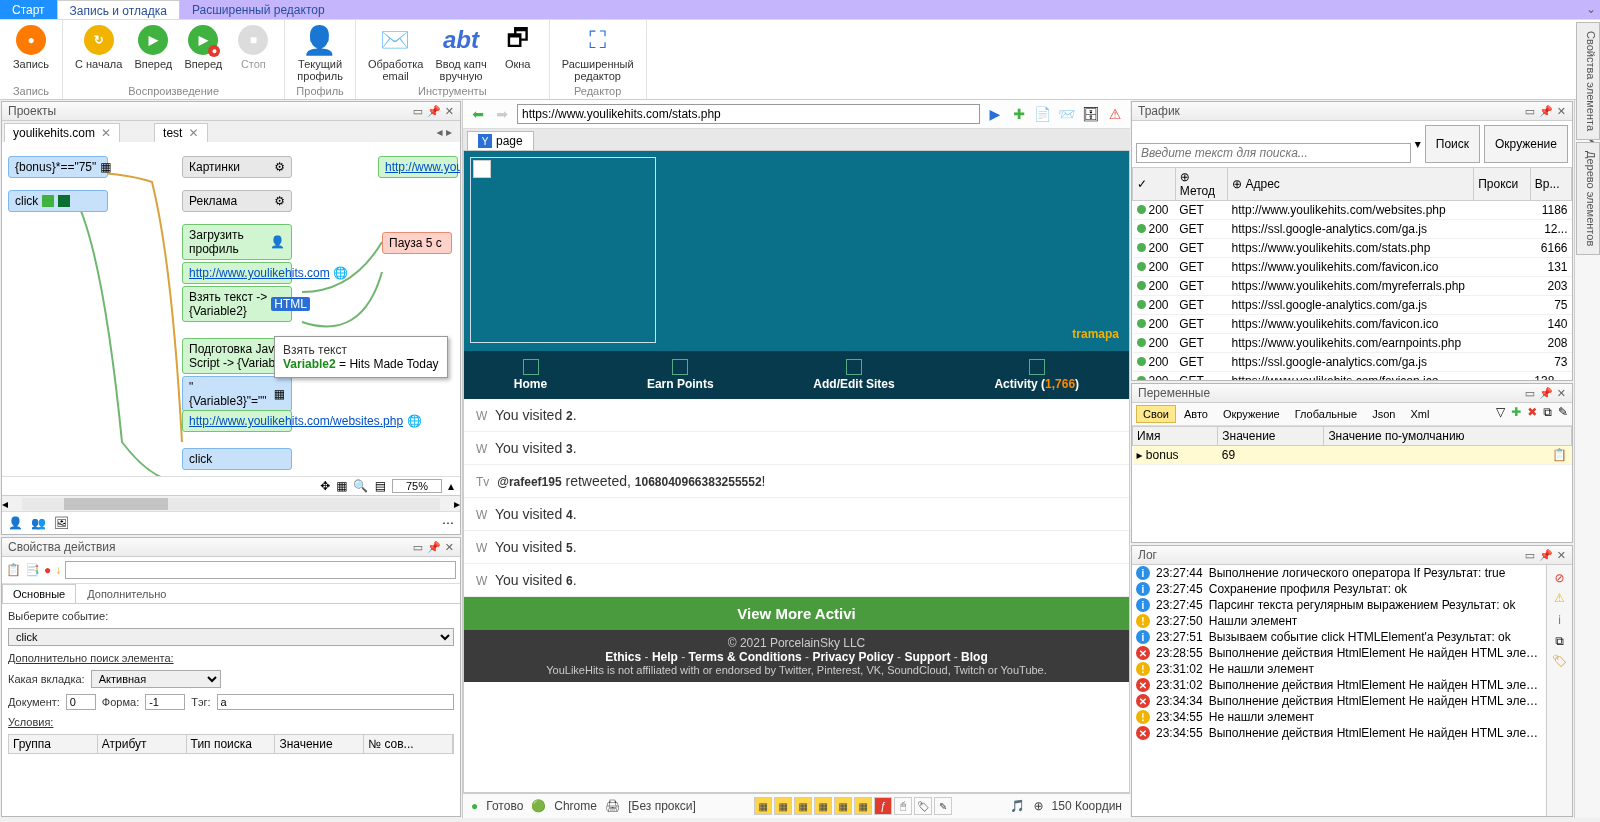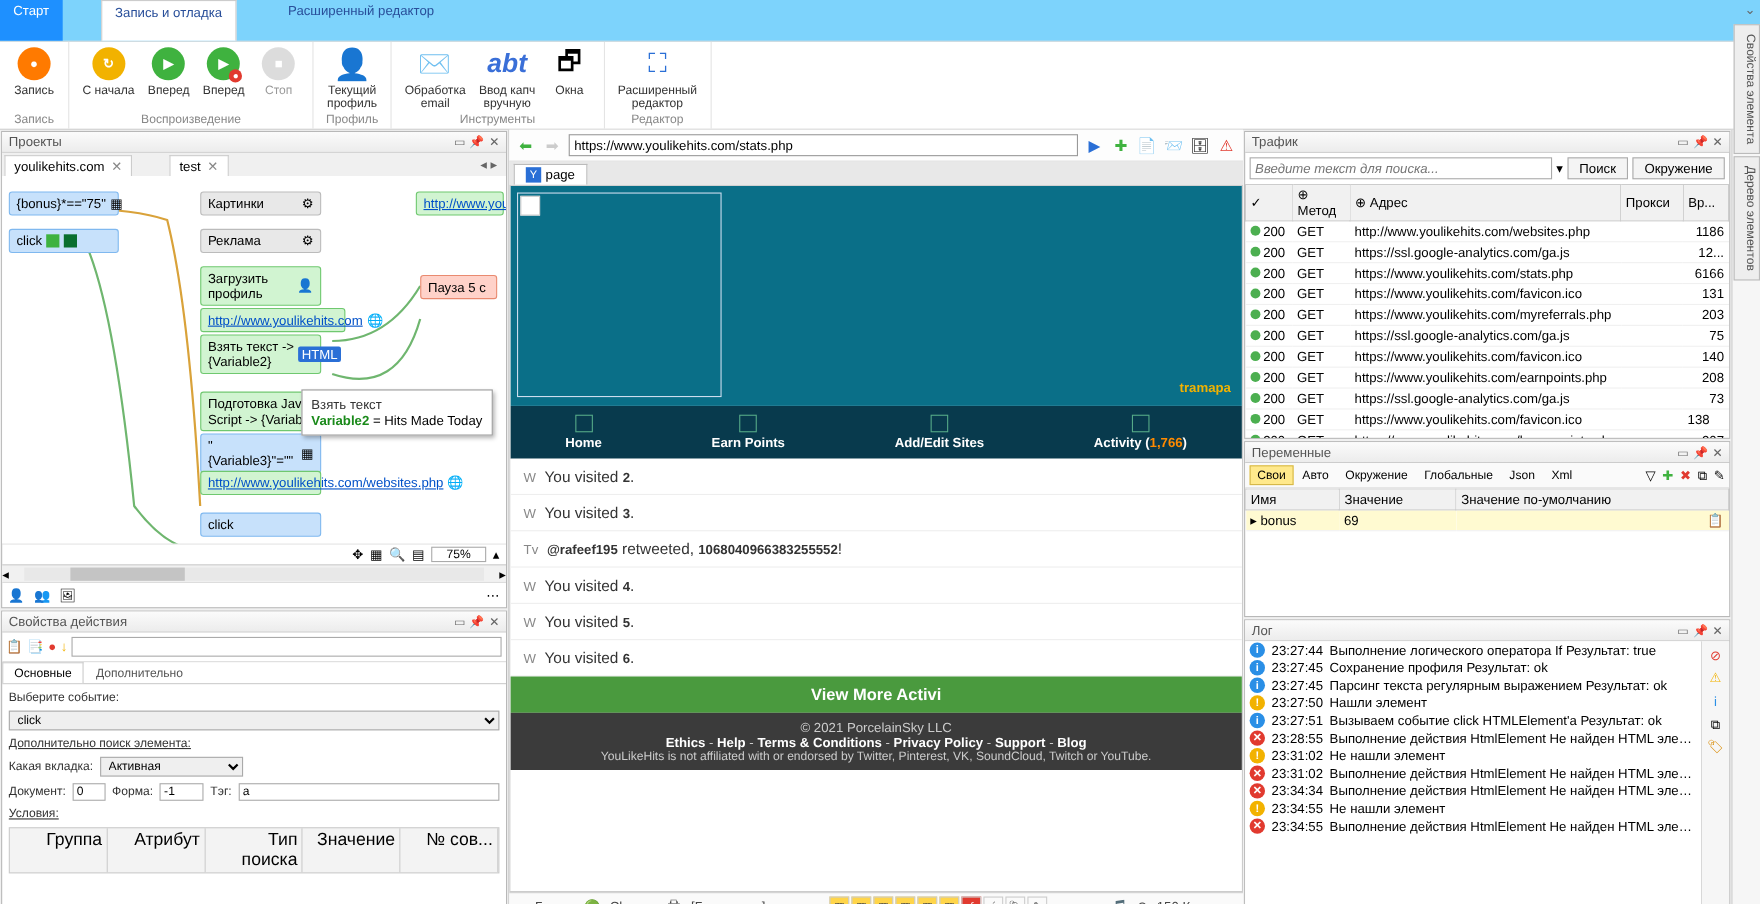--- a/index.html
+++ b/index.html
@@ -1,17 +1,17 @@
 <!DOCTYPE html>
 <html><head>
 <meta charset="utf-8">
 <style>
 * { box-sizing: border-box; margin: 0; padding: 0; font-family: "Segoe UI", Tahoma, sans-serif; font-size: 12px; }
 body { width: 1600px; height: 822px; overflow: hidden; background: #f0f0f0; position: relative; }
-.tabs { display: flex; background: #7dd3fc; border-bottom: 1px solid #ddd; height: 38px; position: relative; gap: 35px; }
+.tabs { display: flex; background: #c4b5fd; border-bottom: 1px solid #ddd; height: 20px; position: relative; }
 .tab { padding: 3px 12px; cursor: pointer; color: #294f9a; }
 .tab.active { background: #1e90ff; color: #fff; }
 .tab.sel { background: #fff; border: 1px solid #ccc; border-bottom: none; }
 .ribbon { display: flex; background: #fff; height: 80px; border-bottom: 1px solid #ccc; }
 .rgroup { border-right: 1px solid #e4e4e4; padding: 2px 6px; text-align: center; display:flex; flex-direction:column; justify-content:space-between;}
 .rgroup .row { display: flex; }
 .rbtn { display: flex; flex-direction: column; align-items: center; justify-content: flex-start; padding: 2px 6px; cursor: pointer; min-width:50px;}
 .rbtn .ico { width: 32px; height: 32px; display:flex; align-items:center; justify-content:center; font-size:24px; }
 .rbtn .lbl { font-size: 11px; text-align: center; line-height: 12px; margin-top: 2px; color:#333;}
 .grplabel { font-size: 11px; color: #888; text-align: center; }
@@ -35,21 +35,21 @@
 .zoombar{display:flex;align-items:center;gap:6px;padding:2px 6px;border-top:1px solid #ddd;justify-content:flex-end;}
 .zoombar input{width:50px;font-size:11px;text-align:center;border:1px solid #aaa;}
 .prop-body{padding:6px;display:flex;flex-direction:column;gap:6px;}
 .prop-row{display:flex;align-items:center;gap:6px;}
 .prop-row label{font-size:11px;color:#333;}
 .prop-row input,.prop-row select{border:1px solid #aaa;padding:1px 3px;font-size:11px;}
 .ptabs{display:flex;border-bottom:1px solid #ccc;}
 .ptab{padding:3px 10px;font-size:11px;color:#555;border:1px solid transparent;border-bottom:none;cursor:pointer;}
 .ptab.active{background:#fff;border-color:#ccc;color:#000;}
 .th-row{display:flex;background:#f3f3f3;border:1px solid #ccc;}
-.th-row>div{flex:1;border-right:1px solid #ccc;padding:2px 4px;font-size:16px;text-align:right;}
+.th-row>div{flex:1;border-right:1px solid #ccc;padding:2px 4px;font-size:12px;text-align:left;}
 .midcol{flex:1;display:flex;flex-direction:column;background:#f4f4f4;}
 .browbar{display:flex;align-items:center;gap:6px;padding:4px 6px;background:#fdfdfd;border-bottom:1px solid #ddd;}
 .browbar .urlbox{flex:1;border:1px solid #999;padding:2px 4px;background:#fff;font-size:12px;}
 .iconsq{width:18px;height:18px;display:inline-flex;align-items:center;justify-content:center;cursor:pointer;font-size:14px;}
 .pgtab{display:flex;background:#e8e8e8;padding:2px 4px 0;}
 .pgtab>div{background:#fff;border:1px solid #bbb;border-bottom:none;padding:2px 10px;font-size:11px;display:flex;align-items:center;gap:4px;}
 .browser{flex:1;background:#fff;position:relative;overflow:hidden;border:1px solid #ccc;}
 .banner{background:#0a6f88;height:200px;position:relative;}
 .imgbox{position:absolute;left:6px;top:6px;width:186px;height:186px;border:1px solid #cde;background:#0a6f88;}
 .imgbox::before{content:"";position:absolute;left:2px;top:2px;width:16px;height:16px;border:1px solid #ccc;background:#fff;}
@@ -60,28 +60,28 @@
 .feed-row{border-bottom:1px solid #eee;padding:8px 12px;font-size:14px;color:#333;}
 .feed-row .pre{color:#888;margin-right:4px;}
 .viewmore{background:#4a9a3e;color:#fff;text-align:center;padding:8px;font-weight:bold;font-size:15px;}
 .footer{background:#3b3b3b;color:#ccc;text-align:center;padding:6px 4px;font-size:12px;}
 .footer a{color:#fff;font-weight:bold;}
 .statusbar{display:flex;align-items:center;gap:8px;padding:3px 8px;background:#fafafa;border-top:1px solid #ccc;font-size:11px;color:#444;}
 .sb-icons{display:flex;gap:2px;margin-left:auto;margin-right:auto;}
 .sb-icons span{width:18px;height:18px;border:1px solid #ccc;display:inline-flex;align-items:center;justify-content:center;font-size:10px;}
 .rightcol{width:470px;display:flex;flex-direction:column;}
 .searchrow{display:flex;gap:4px;padding:4px;}
-.searchrow input{flex:1;border:1px solid #aaa;padding:2px 4px;color:#999;font-style:italic;}
+.searchrow input{flex:1;border:1px solid #aaa;padding:2px 4px;color:#999;font-style:italic;margin-top:18px;}
 .searchrow button{border:1px solid #aaa;background:#f4f4f4;padding:2px 10px;cursor:pointer;}
 .grid{flex:1;overflow:auto;font-size:11px;}
 .grid table{width:100%;border-collapse:collapse;}
 .grid th{background:#f1f1f1;border:1px solid #ccc;padding:2px 4px;text-align:left;font-weight:normal;position:sticky;top:0;}
 .grid td{border-bottom:1px solid #f0f0f0;padding:2px 4px;white-space:nowrap;overflow:hidden;text-overflow:ellipsis;}
 .dot{display:inline-block;width:9px;height:9px;border-radius:50%;background:#4caf50;margin-right:3px;}
-.vartabs{display:flex;gap:1px;padding:2px 4px;align-items:center;background:#fafafa;border-bottom:1px solid #ddd;}
+.vartabs{display:flex;gap:1px;padding:2px 4px;align-items:flex-start;background:#fafafa;border-bottom:1px solid #ddd;}
 .vartab{padding:2px 6px;font-size:11px;cursor:pointer;border:1px solid transparent;}
 .vartab.active{background:#ffe98c;border-color:#d6b84a;}
 .log-body{flex:1;overflow:auto;background:#fff;font-size:11px;}
 .log-row{display:flex;align-items:center;gap:6px;padding:1px 4px;}
 .log-i{width:14px;height:14px;border-radius:50%;display:inline-flex;align-items:center;justify-content:center;color:#fff;font-size:10px;font-weight:bold;}
 .li-info{background:#2a8fe6;} .li-warn{background:#f2b200;} .li-err{background:#e13a2f;}
 .sidetabs{position:absolute;right:0;top:22px;width:24px;display:flex;flex-direction:column;gap:2px;}
 .sidetab{writing-mode:vertical-rl;background:#eee;border:1px solid #bbb;padding:8px 2px;font-size:11px;color:#555;cursor:pointer;}
 .toolcol{width:26px;background:#f6f6f6;border-left:1px solid #ccc;display:flex;flex-direction:column;align-items:center;gap:6px;padding-top:6px;}
 .toolcol span{font-size:14px;cursor:pointer;}
@@ -219,21 +219,21 @@
         <div class="node n-gray" style="left:180px;top:14px;width:110px">
             <span>Картинки</span>
             <span style="margin-left:auto">⚙</span>
           </div>
         <div class="node n-gray" style="left:180px;top:48px;width:110px">
             <span>Реклама</span>
             <span style="margin-left:auto">⚙</span>
           </div>
         <div class="node n-green" style="left:180px;top:82px;width:110px;white-space:pre"><span>Загрузить
 профиль</span><span style="margin-left:auto">👤</span></div>
-        <div class="node n-green" style="left:180px;top:120px;width:132px">
+        <div class="node n-green" style="left:180px;top:120px;width:110px">
             <a>http://www.youlikehits.com</a>
             <span style="margin-left:auto">🌐</span>
           </div>
         <div class="node n-green" style="left:180px;top:144px;width:110px;white-space:pre"><span>Взять текст -&gt;
 {Variable2}</span><span style="margin-left:auto;background:#2a6fd6;color:#fff;padding:0 3px;border-radius:2px">HTML</span></div>
         <div class="node n-green" style="left:180px;top:196px;width:110px;white-space:pre"><span>Подготовка Java
 Script -&gt; {Variable3}</span></div>
         <div class="node n-blue" style="left:180px;top:234px;width:110px">
             <span>"{Variable3}"=""</span>
             <span style="margin-left:auto">▦</span>

